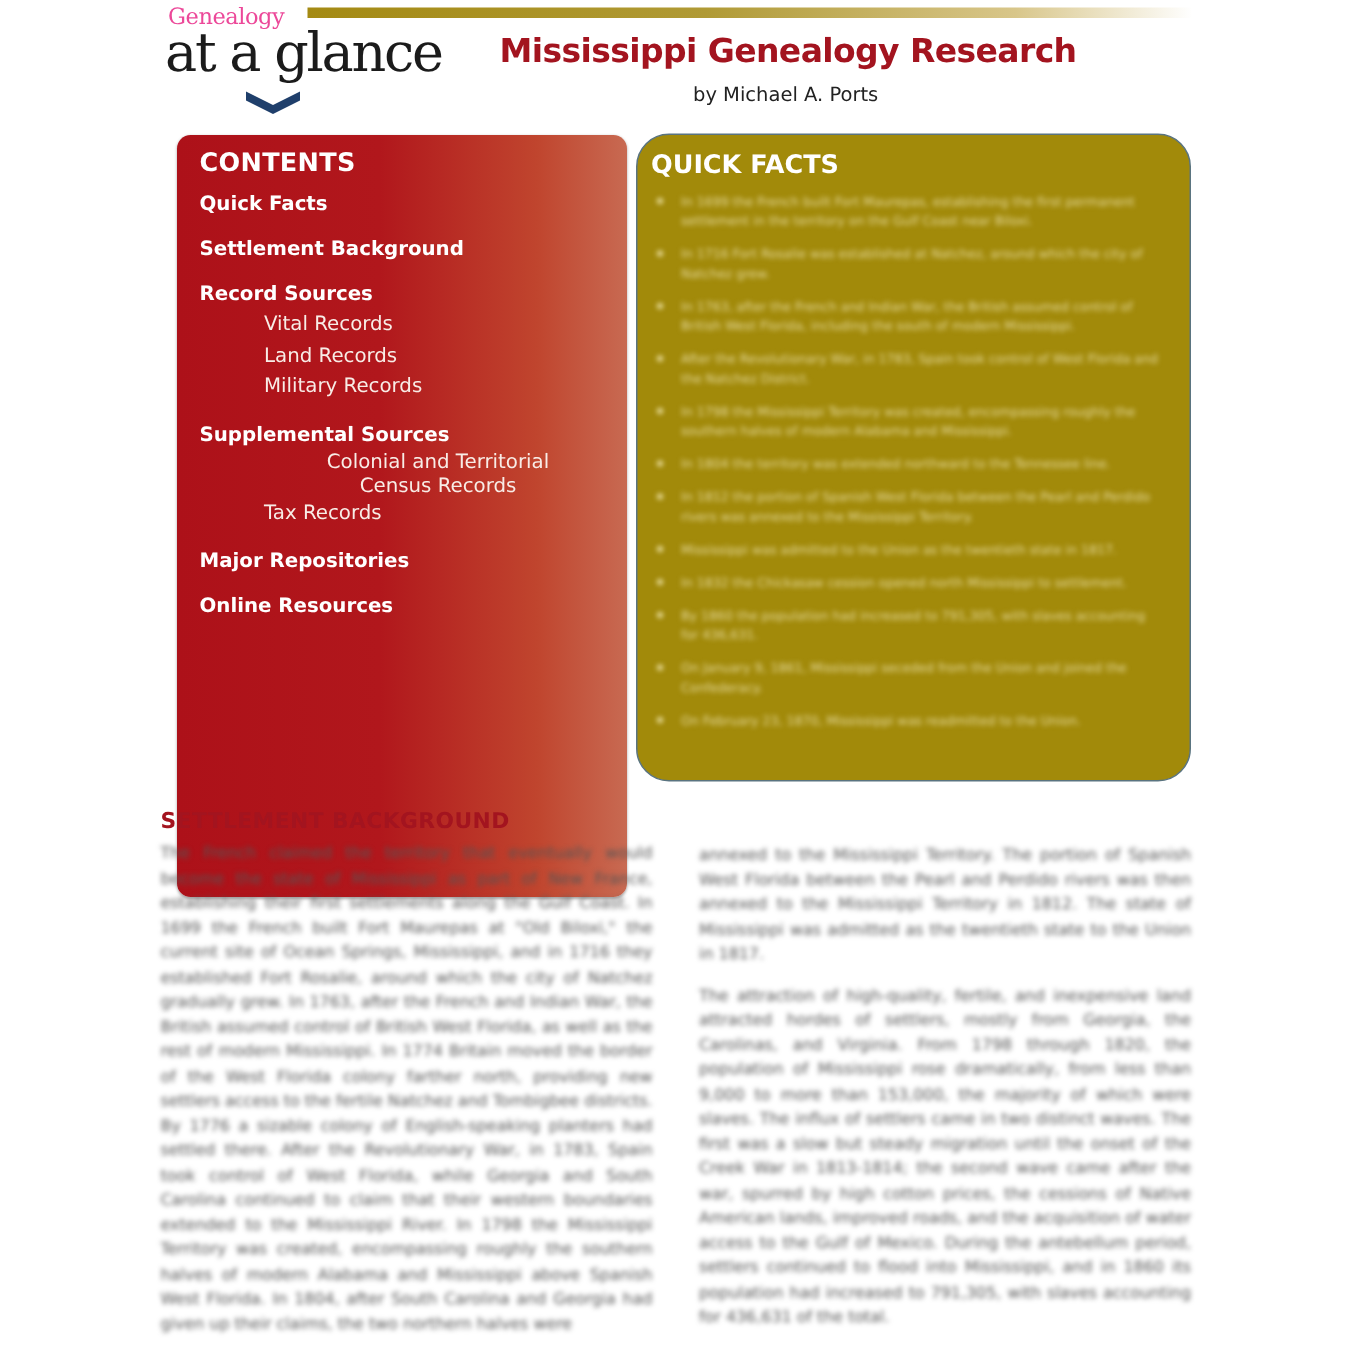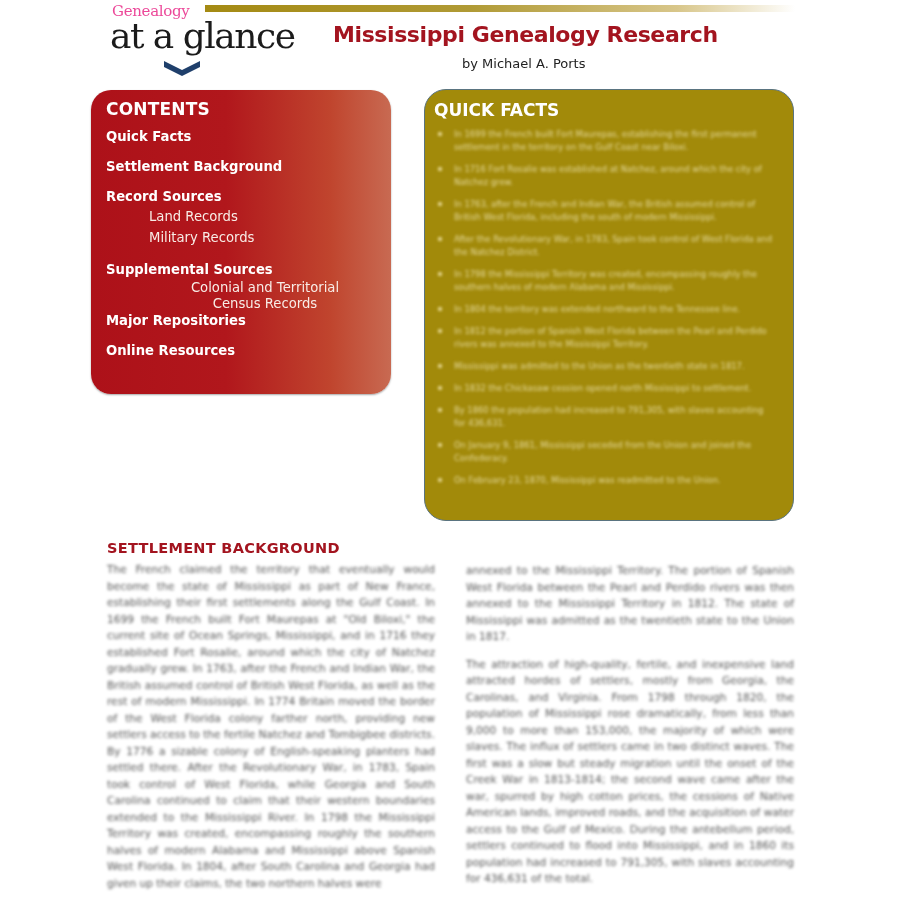--- a/index.html
+++ b/index.html
@@ -25,22 +25,22 @@
   .doc-title {
     position: absolute; left: 333px; top: 22px;
     font-family: "DejaVu Sans", sans-serif; font-weight: bold; font-size: 22px;
     color: #a3141f; letter-spacing: -0.4px; white-space: nowrap; text-align: center;
   }
   .doc-author {
     position: absolute; left: 462px; top: 56px;
     font-weight: normal; font-size: 13px; color: #222; white-space: nowrap;
   }
   .contents-box {
-    position: absolute; left: 91px; top: 90px; width: 300px; height: 304px;
-    border-radius: 20px;
+    position: absolute; left: 118px; top: 90px; width: 300px; height: 508px;
+    border-radius: 9px;
     background: linear-gradient(to right, #ad1119 0%, #b1171c 45%, #c0452e 80%, #c86a52 100%);
     box-shadow: 0 1px 2px rgba(0,0,0,0.35);
   }
   .box-heading {
     position: absolute; left: 15px; top: 9px;
     font-weight: bold; font-size: 17px; color: #ffffff; letter-spacing: 0.2px;
   }
   .toc { position: absolute; left: 15px; top: 38px; right: 10px; }
   .toc-item {
     color: #ffffff; font-size: 13.2px; font-weight: bold; line-height: 17px;
@@ -101,25 +101,27 @@
 <div class="gold-bar"></div>
 <div class="doc-title">Mississippi Genealogy Research</div>
 <div class="doc-author">by Michael A. Ports</div>
 
 <div class="contents-box">
   <div class="box-heading">CONTENTS</div>
   <div class="toc">
     <div class="toc-item toc-main">Quick Facts</div>
     <div class="toc-item toc-main">Settlement Background</div>
     <div class="toc-item toc-main has-sub">Record Sources</div>
+    <div class="toc-item toc-sub">Vital Records</div>
     <div class="toc-item toc-sub">Land Records</div>
     <div class="toc-item toc-sub last">Military Records</div>
     <div class="toc-item toc-main has-sub">Supplemental Sources</div>
     <div class="toc-item toc-sub tight">Colonial and Territorial</div>
     <div class="toc-item toc-sub tight">Census Records</div>
+    <div class="toc-item toc-sub last">Tax Records</div>
     <div class="toc-item toc-main">Major Repositories</div>
     <div class="toc-item toc-main">Online Resources</div>
   </div>
 </div>
 
 <div class="facts-box">
   <div class="facts-heading">QUICK FACTS</div>
   <ul class="facts-list">
     <li>In 1699 the French built Fort Maurepas, establishing the first permanent settlement in the territory on the Gulf Coast near Biloxi.</li>
     <li>In 1716 Fort Rosalie was established at Natchez, around which the city of Natchez grew.</li>

